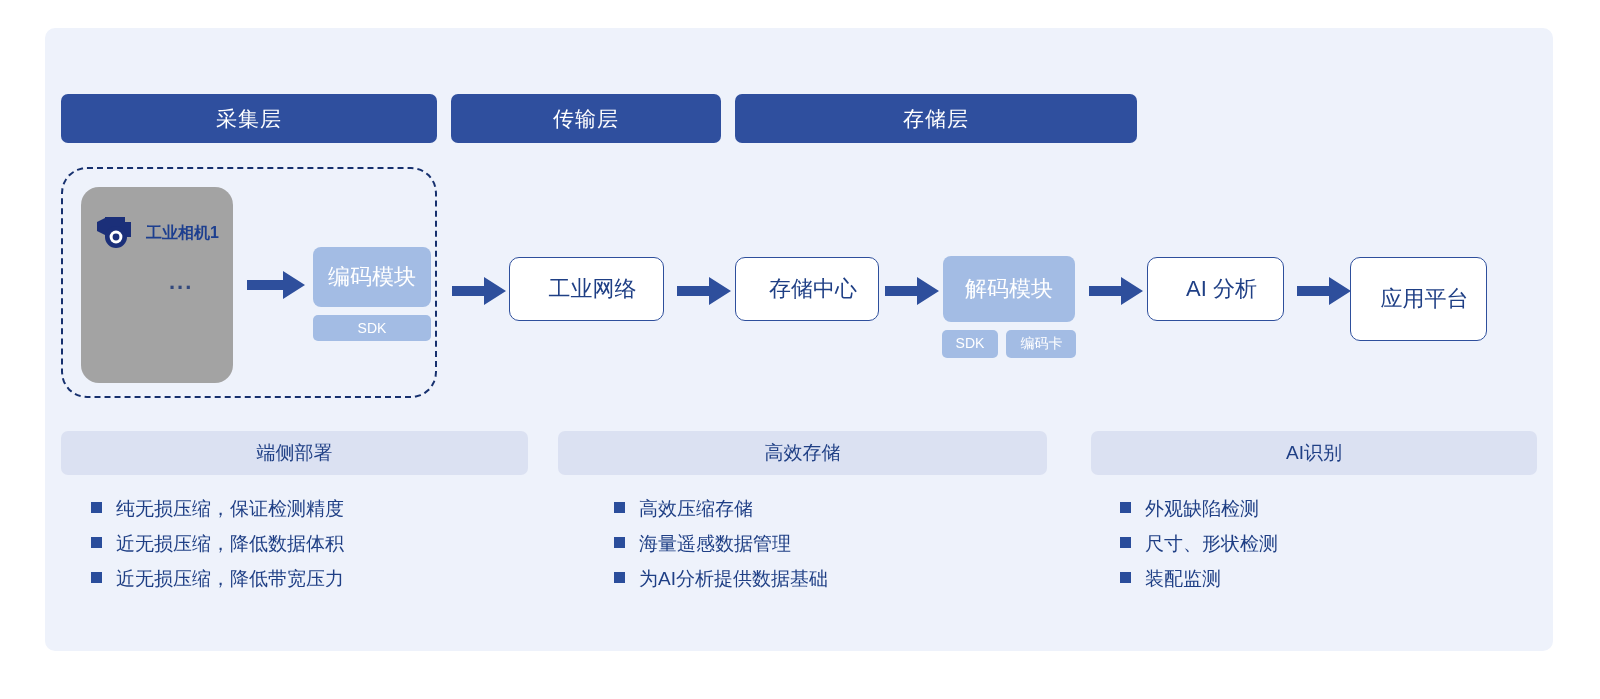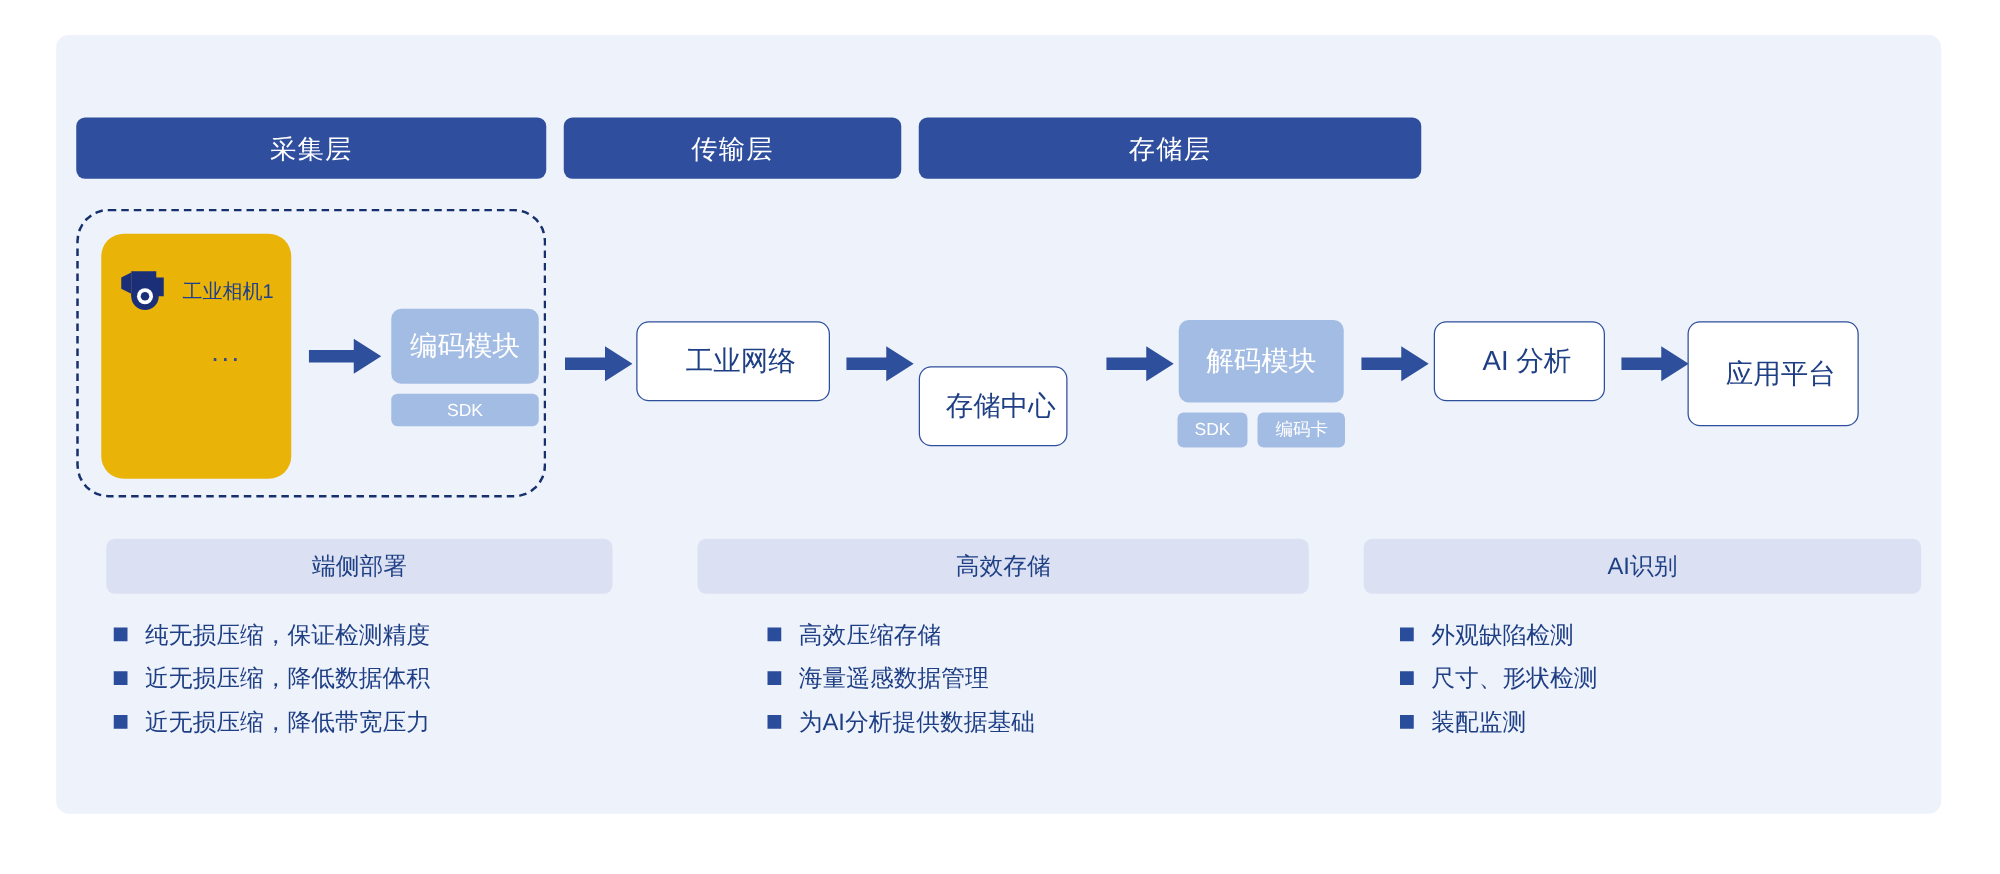--- a/index.html
+++ b/index.html
@@ -56,22 +56,23 @@
     border: 2.5px dashed #16306e;
     border-radius: 26px;
     box-sizing: border-box;
   }
   #camera-card {
     position: absolute;
     left: 18px;
     top: 18px;
     width: 152px;
     height: 196px;
-    background: #eab308;
+    background: #a3a3a3;
     border-radius: 18px;
+    font-weight: bold;
   }
   .camera-row {
     position: absolute;
     left: 14px;
     display: flex;
     align-items: center;
     gap: 9px;
   }
   .cam-icon { display: block; }
   .camera-label {
@@ -242,21 +243,21 @@
     <div class="flow-box" style="left:464px; top:229px; width:155px; height:64px;">
       <span>工业网络</span>
     </div>
 
     <span class="arrow" style="left:632px; top:248px;">
       <svg width="54" height="30" viewBox="0 0 54 30">
         <path d="M0 10 H32 V1 L54 15 L32 29 V20 H0 Z" fill="#2e4f9c"></path>
       </svg>
     </span>
 
-    <div class="flow-box" style="left:690px; top:229px; width:119px; height:64px;margin-top:36px;">
+    <div class="flow-box" style="left:690px; top:229px; width:144px; height:64px;">
       <span>存储中心</span>
     </div>
 
     <span class="arrow" style="left:840px; top:248px;">
       <svg width="54" height="30" viewBox="0 0 54 30">
         <path d="M0 10 H32 V1 L54 15 L32 29 V20 H0 Z" fill="#2e4f9c"></path>
       </svg>
     </span>
 
     <div class="module" style="left:898px; top:228px; width:132px;">
@@ -280,21 +281,21 @@
     <span class="arrow" style="left:1252px; top:248px;">
       <svg width="54" height="30" viewBox="0 0 54 30">
         <path d="M0 10 H32 V1 L54 15 L32 29 V20 H0 Z" fill="#2e4f9c"></path>
       </svg>
     </span>
 
     <div class="flow-box" style="left:1305px; top:229px; width:137px; height:84px;">
       <span>应用平台</span>
     </div>
 
-    <div class="section-bar" style="left:16px; top:403px; width:405px;margin-left:24px;">
+    <div class="section-bar" style="left:16px; top:403px; width:467px;">
       <span>端侧部署</span>
     </div>
     <div class="section-bar" style="left:513px; top:403px; width:489px;">
       <span>高效存储</span>
     </div>
     <div class="section-bar" style="left:1046px; top:403px; width:446px;">
       <span>AI识别</span>
     </div>
 
     <div class="bullet-list" style="left:22px; top:471px;">

